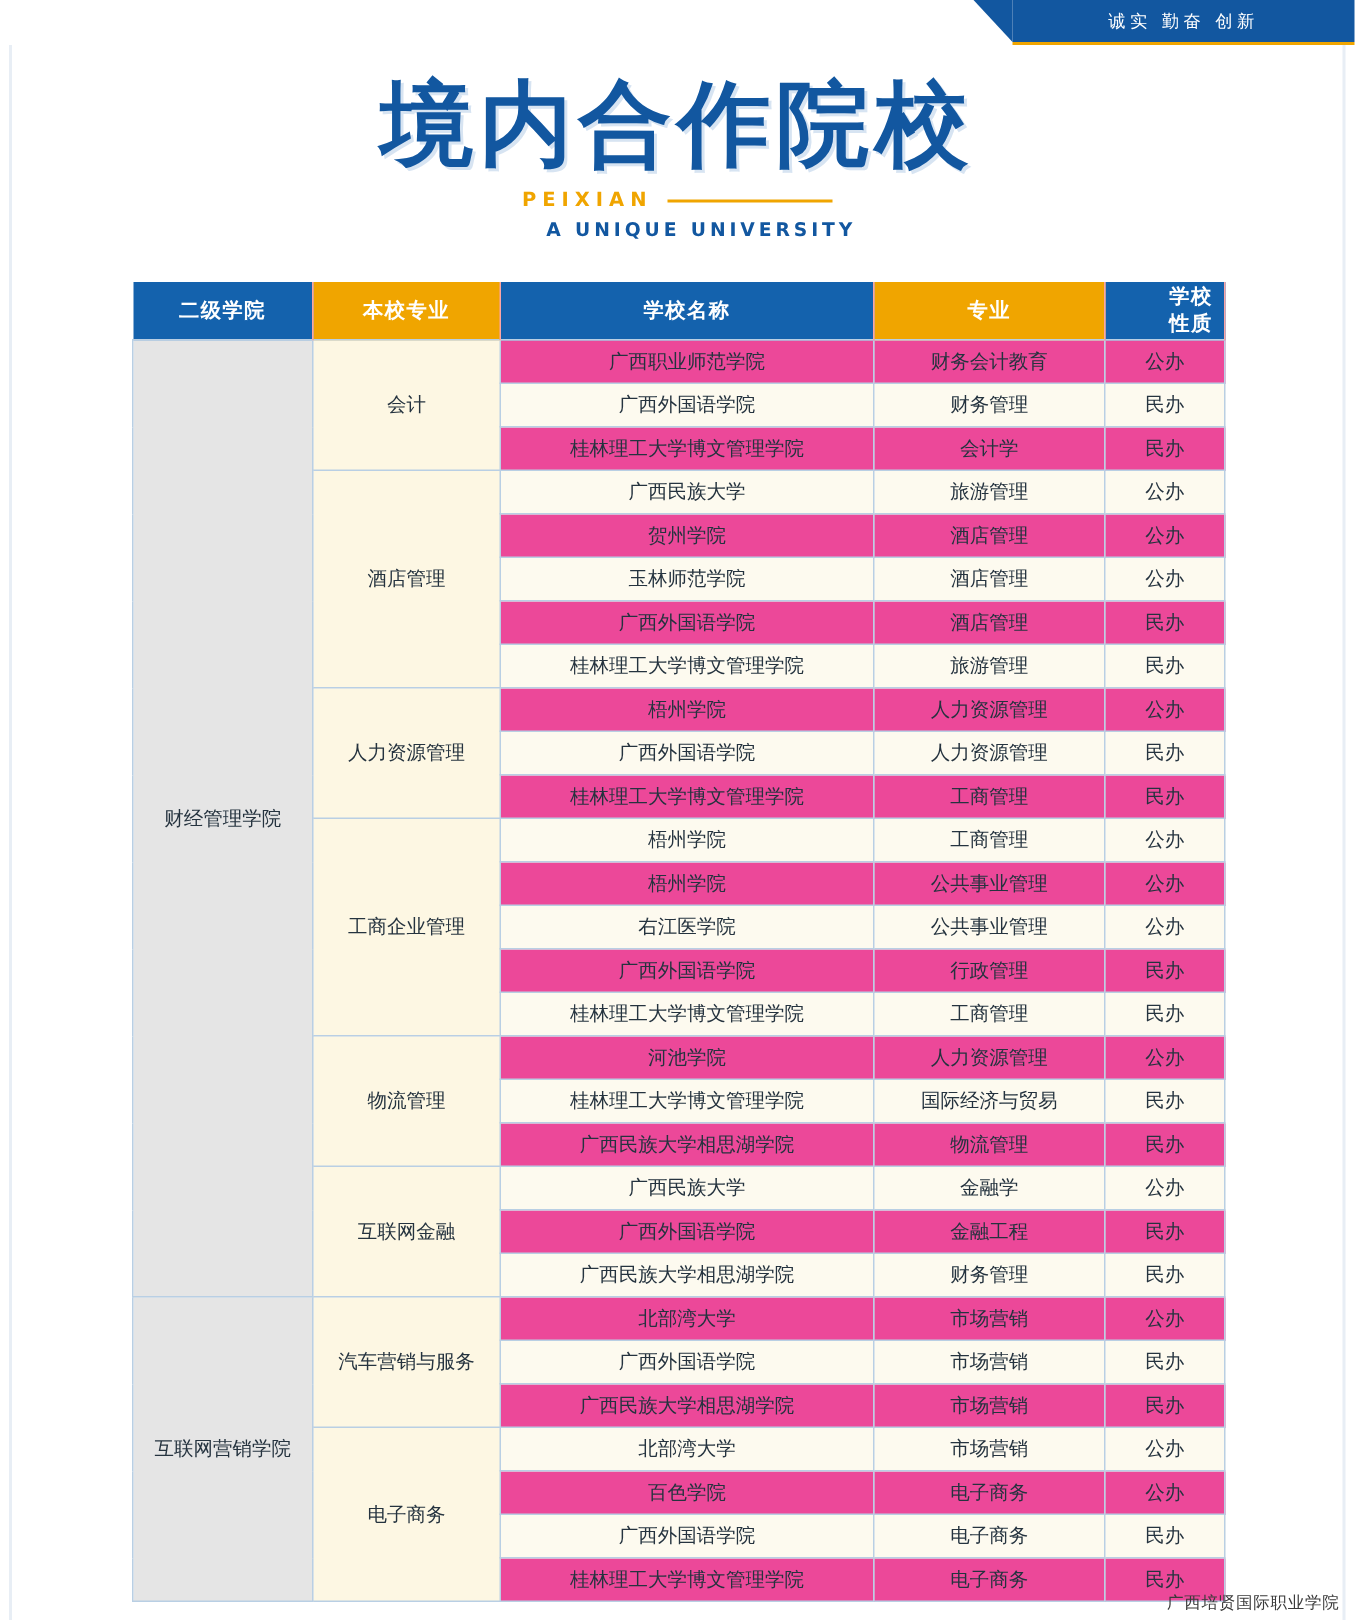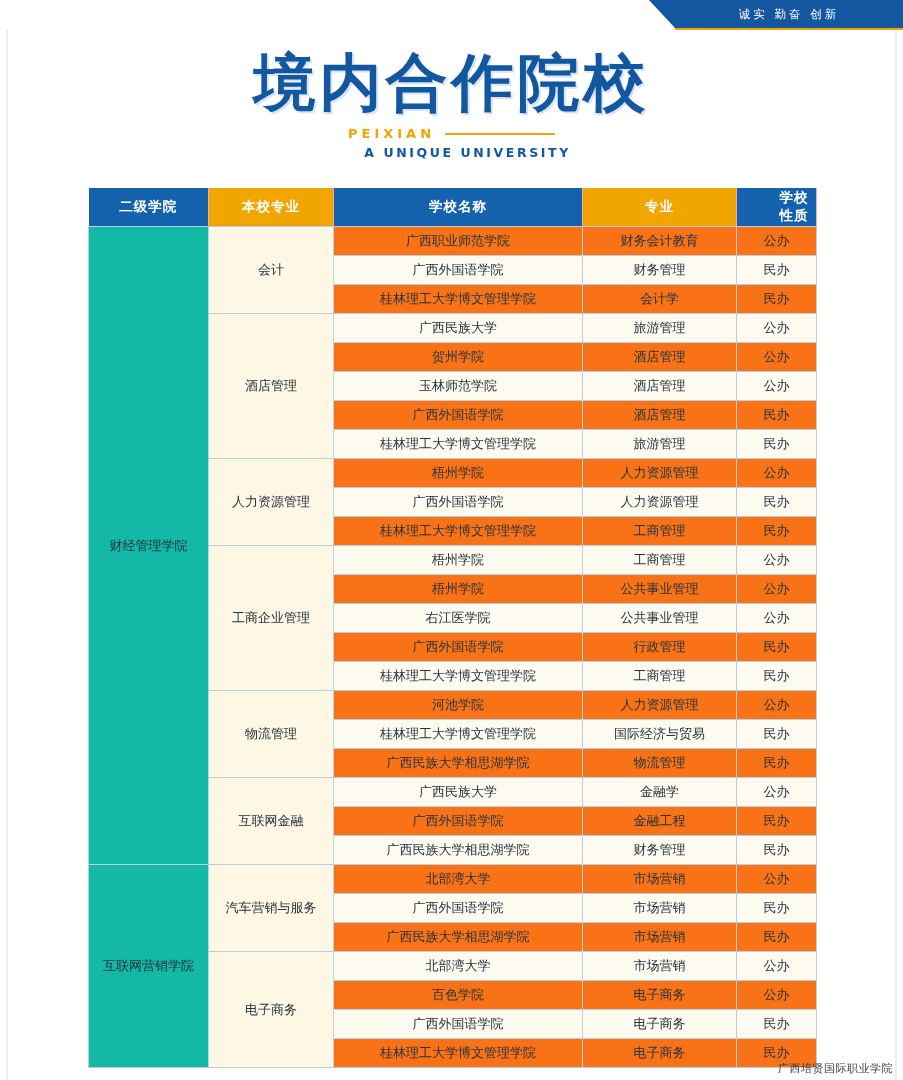--- a/index.html
+++ b/index.html
@@ -137,32 +137,32 @@
 
   table.collab td {
     height: 29px;
     font-size: 13px;
     color: #25333f;
     text-align: center;
     border: 1px solid #b9cfe4;
     white-space: nowrap;
   }
   td.col-inst {
-    background: #14b8a6;
+    background: #e5e5e5;
     font-size: 13px;
     color: #25333f;
   }
   td.col-major {
     background: #fdf7e3;
   }
   tr.row-even td.cell {
     background: #fdfaef;
   }
   tr.row-odd td.cell {
-    background: #f97316;
+    background: #ec4899;
   }
   td.cell-name { }
   td.cell-spec { }
   td.cell-type { }
 
   
   .footer-tag {
     position: absolute;
     right: 10px;
     bottom: 4px;

